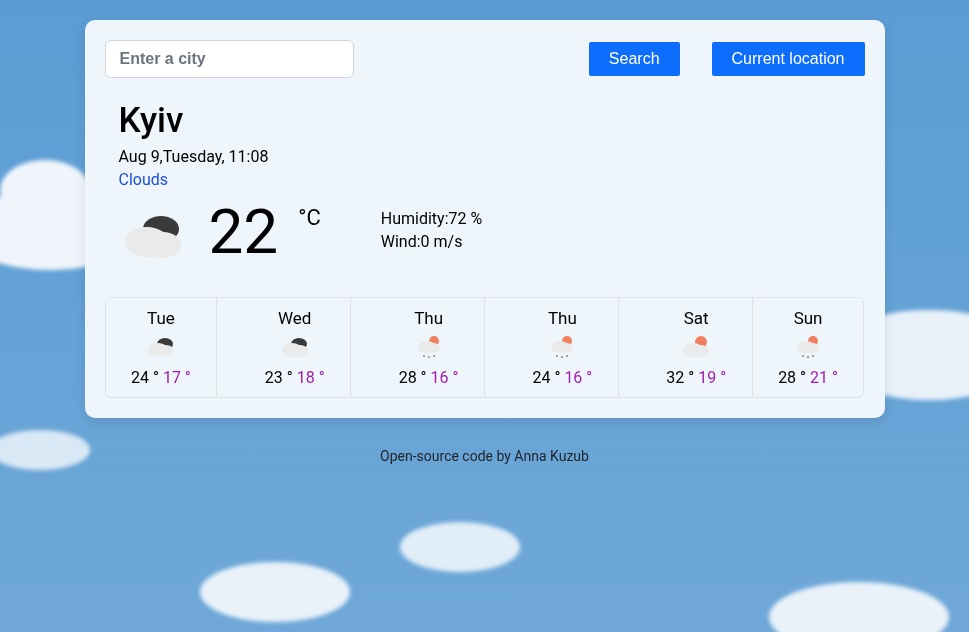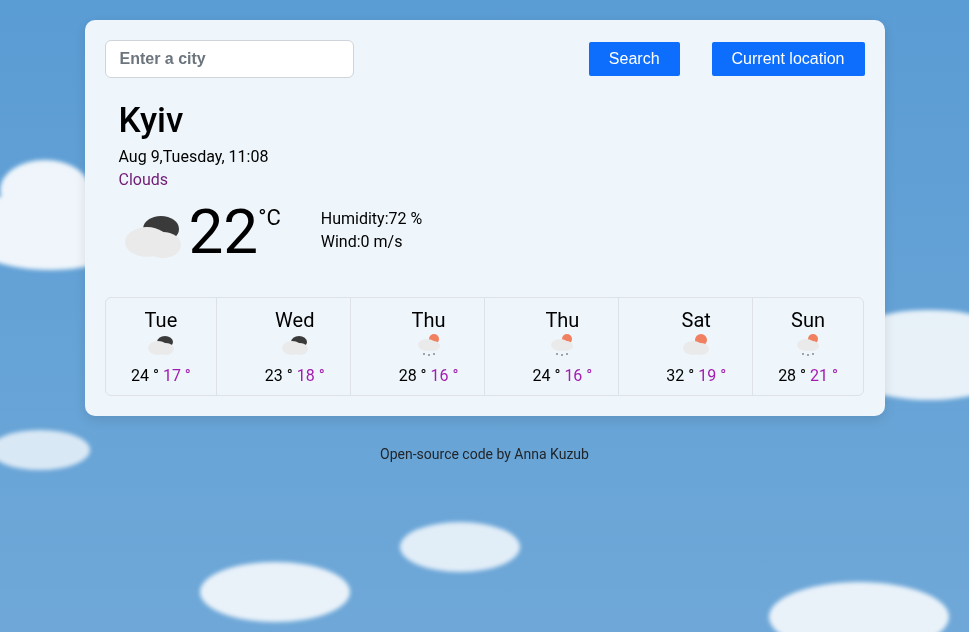--- a/index.html
+++ b/index.html
@@ -141,28 +141,29 @@
     
     .date-line {
       font-size: 16px;
       color: #000;
       margin-left: 14px;
       margin-bottom: 4px;
     }
     
     .condition {
       font-size: 16px;
-      color: #701a75;
+      color: #1d4ed8;
       margin-left: 14px;
       margin-bottom: 8px;
     }
     
     .current-row {
       display: flex;
       align-items: center;
+      gap: 20px;
       margin-left: 14px;
       margin-bottom: 30px;
     }
     
     .weather-icon-large {
       width: 70px;
       height: 70px;
       position: relative;
     }
     
@@ -213,22 +214,23 @@
       border-top-left-radius: 0;
       border-bottom-left-radius: 0;
       margin-right: 0;
     }
     .forecast-day:not(:first-child):not(:last-child) {
       border-radius: 0;
       padding-left: 28px;
     }
     
     .day-name {
-      font-size: 20px;
-      color: #000;
+      font-size: 17px;
+      color: #000;
+      margin-bottom: 6px;
     }
     
     .day-icon {
       width: 32px;
       height: 26px;
       margin: 0 auto 8px;
       position: relative;
     }
     
     .day-temp {

